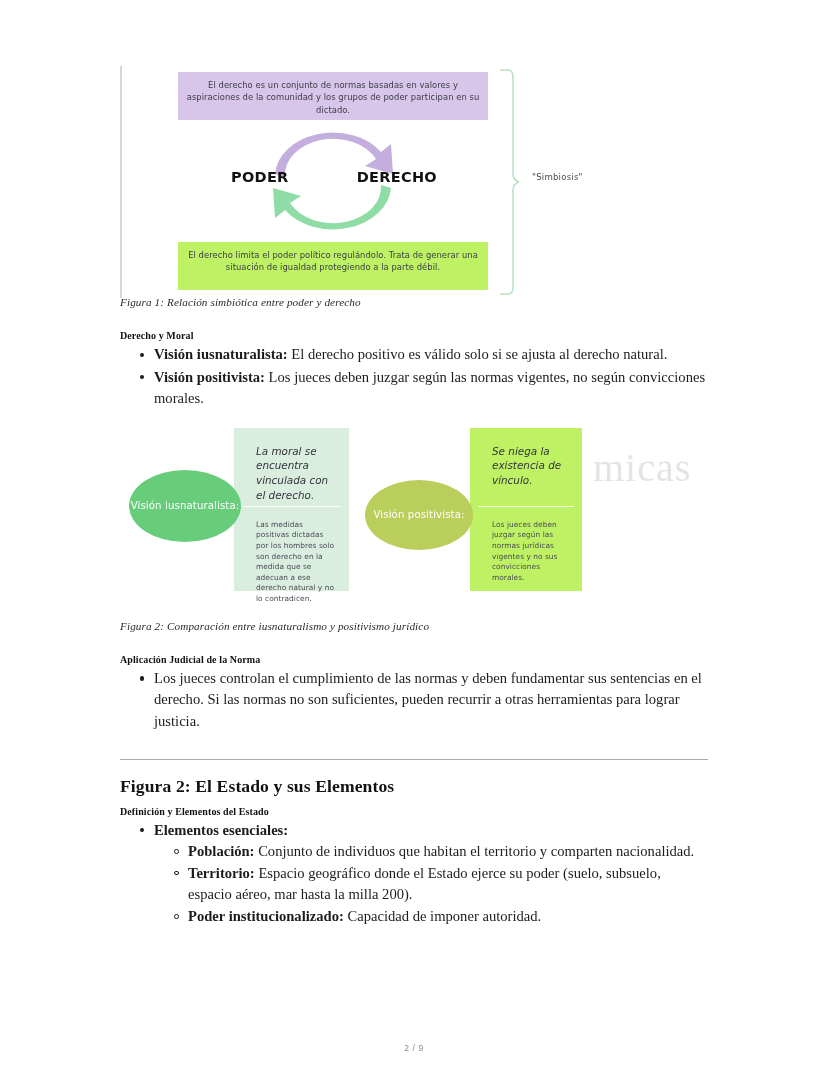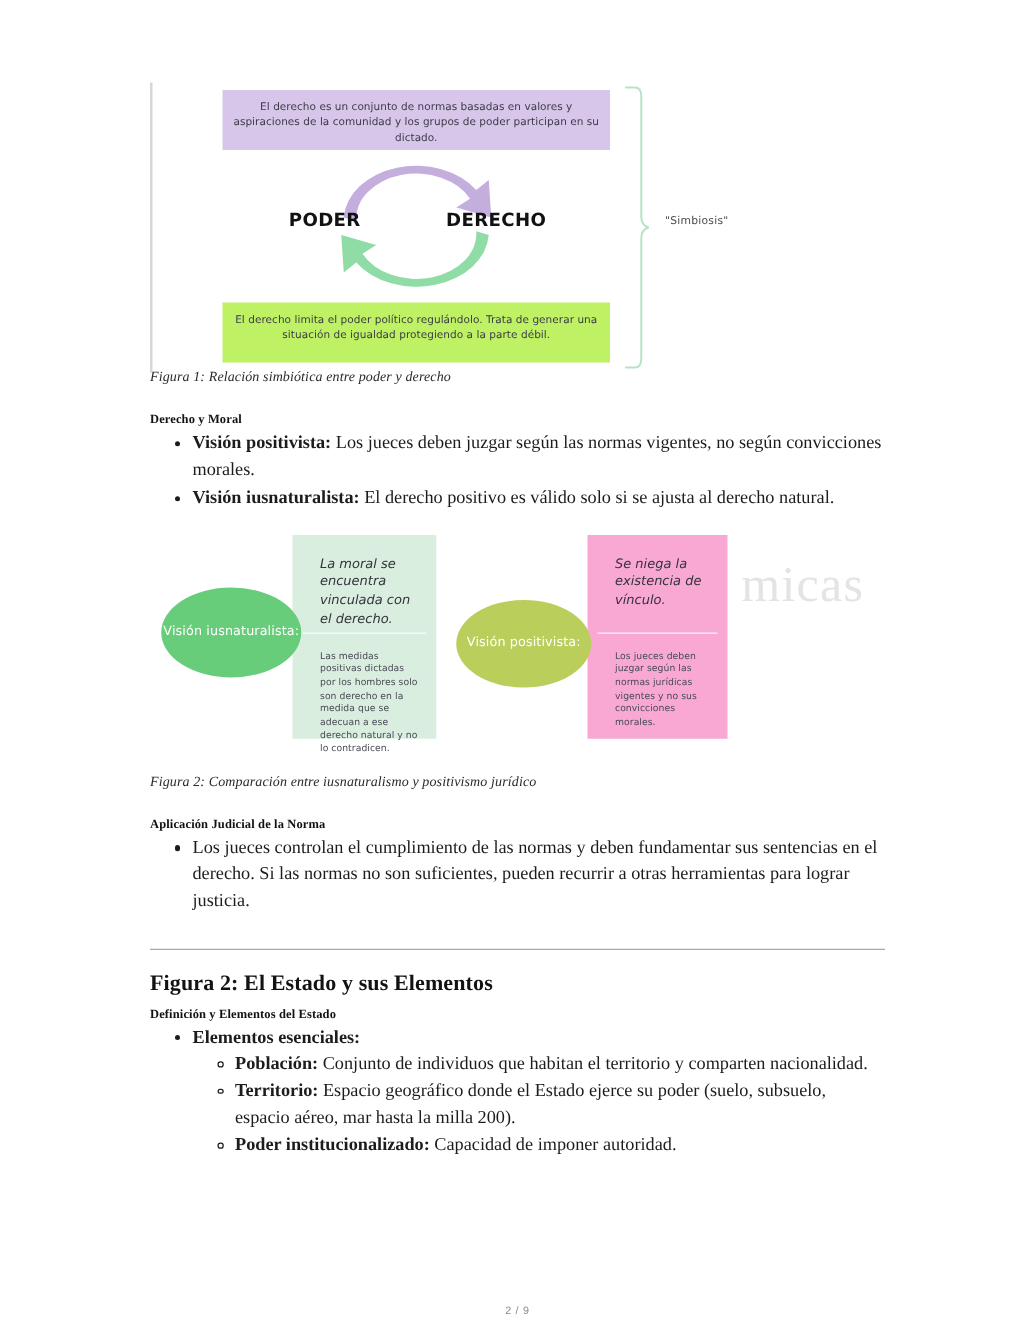--- a/index.html
+++ b/index.html
@@ -222,21 +222,21 @@
   .f2-card .c-bot {
     box-sizing: border-box;
     padding: 13px 12px 10px 22px;
     font-family: "DejaVu Sans", "Liberation Sans", sans-serif;
     font-size: 7.4px;
     line-height: 10.6px;
     color: #4a4a56;
     letter-spacing: 0.05px;
   }
   .card-left  { left: 114px; width: 115px; height: 163px; background: #daeee0; }
-  .card-right { left: 350px; width: 112px; height: 163px; background: #f9a8d4; }
+  .card-right { left: 350px; width: 112px; height: 163px; background: #bef264; }
 
   .ellipse {
     position: absolute;
     border-radius: 50%;
     display: flex;
     align-items: center;
     justify-content: center;
     text-align: center;
     font-family: "DejaVu Sans", "Liberation Sans", sans-serif;
     font-size: 10.2px;
@@ -311,22 +311,22 @@
 
       <div class="simbiosis">"Simbiosis"</div>
     </div>
   </div>
 
   <p class="caption cap1">Figura 1: Relación simbiótica entre poder y derecho</p>
 
   <h2 class="h-sub">Derecho y Moral</h2>
 
   <ul class="bullets">
+    <li><span class="lbl">Visión iusnaturalista:</span><span> El derecho positivo es válido solo si se ajusta al derecho natural.</span></li>
     <li><span class="lbl">Visión positivista:</span><span> Los jueces deben juzgar según las normas vigentes, no según convicciones morales.</span></li>
-    <li><span class="lbl">Visión iusnaturalista:</span><span> El derecho positivo es válido solo si se ajusta al derecho natural.</span></li>
   </ul>
 
   <div class="fig2">
 
     <div class="watermark">micas</div>
 
     <div class="f2-card card-left">
       <div class="c-top">La moral se encuentra vinculada con el derecho.</div>
       <div class="c-div"></div>
       <div class="c-bot">Las medidas positivas dictadas por los hombres solo son derecho en la medida que se adecuan a ese derecho natural y no lo contradicen.</div>

